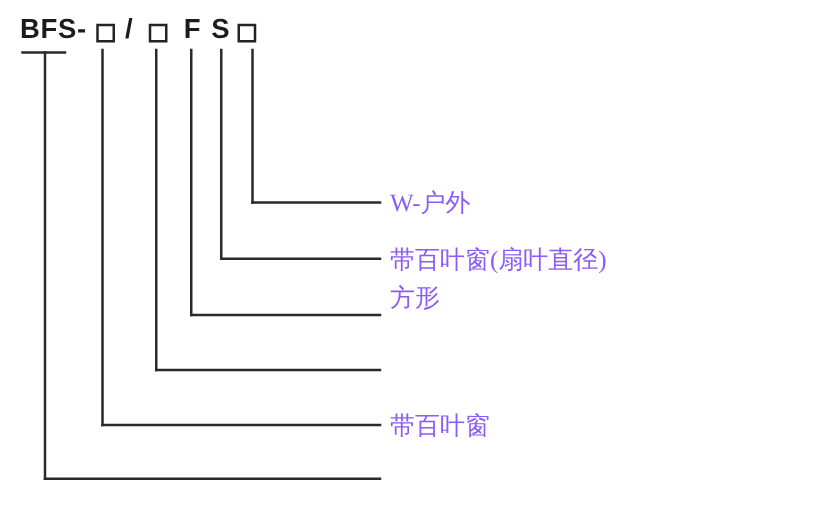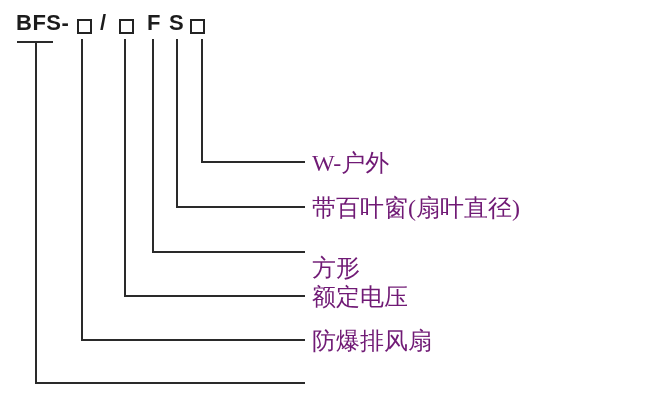--- a/index.html
+++ b/index.html
@@ -56,29 +56,29 @@
   .v4 { left: 152px; top: 39px;  width: 2px; height: 214px; }
   .h4 { left: 152px; top: 251px; width: 153px; height: 2px; }
   .v5 { left: 176px; top: 39px;  width: 2px; height: 169px; }
   .h5 { left: 176px; top: 206px; width: 129px; height: 2px; }
   .v6 { left: 201px; top: 39px;  width: 2px; height: 124px; }
   .h6 { left: 201px; top: 161px; width: 104px; height: 2px; }
   
   .label {
     position: absolute;
     left: 312px;
-    font-size: 24px;
+    font-size: 20px;
     line-height: 24px;
-    color: #701a75;
+    color: #8b5cf6;
     white-space: nowrap;
     font-family: "Liberation Serif", serif;
   }
   .label-1 { top: 151px; }
   .label-2 { top: 196px; }
-  .label-3 { top: 256px; }
+  .label-3 { top: 227px; }
   .label-4 { top: 285px; }
   .label-5 { top: 329px; }
   .label-6 { top: 372px; }
 </style>
 </head>
 <body>
 
 <div class="canvas">
 
   <span class="code-part code-prefix">BFS-</span>
@@ -99,16 +99,15 @@
   <div class="line v4"></div>
   <div class="line h4"></div>
   <div class="line v5"></div>
   <div class="line h5"></div>
   <div class="line v6"></div>
   <div class="line h6"></div>
 
   <div class="label label-1">W-户外</div>
   <div class="label label-2">带百叶窗(扇叶直径)</div>
   <div class="label label-3">方形</div>
-  <div class="label label-4">额定电压</div>
-  <div class="label label-5">防爆排风扇</div>
+  <div class="label label-5">带百叶窗</div>
 
 </div>
 
 </body></html>

